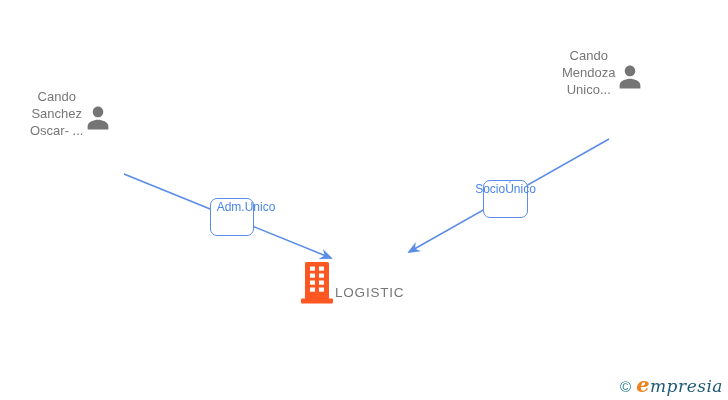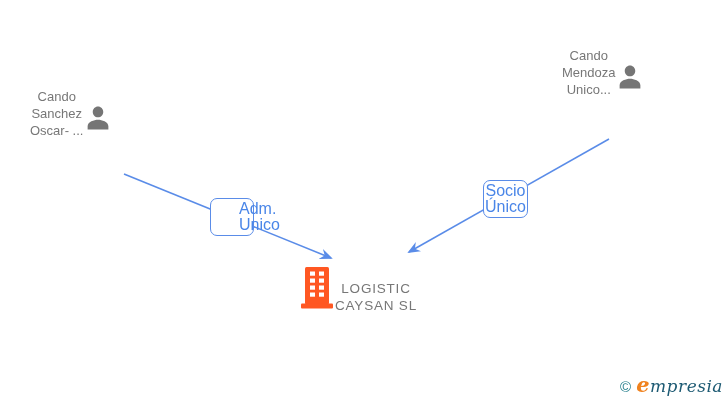--- a/index.html
+++ b/index.html
@@ -31,25 +31,25 @@
   .company-window { fill: #ffffff; }
   .company-label { margin-top: 18px; font-size: 13.5px; letter-spacing: 0.8px; }
 
   .edge-label {
     position: absolute;
     box-sizing: border-box;
     background: #ffffff;
     border: 1.5px solid var(--color-edge, #5a8ce8);
     border-radius: 7px;
     color: var(--color-edge-label-text, #4a86e8);
-    font-size: 16px;
+    font-size: 12px;
     line-height: 16px;
     text-align: center;
     display: flex;
-    flex-direction: column;
+    flex-direction: row;
     justify-content: center;
   }
   .edge-label-adm   { left: 210px; top: 198px; width: 44px; height: 38px; padding-left: 28px; }
   .edge-label-socio { left: 483px; top: 180px; width: 45px; height: 38px; }
 
   .logo {
     position: absolute;
     right: 5px;
     bottom: 4px;
     display: flex;
@@ -123,21 +123,20 @@
       <rect class="company-window" x="20" y="4.5" width="5" height="4.2"></rect>
       <rect class="company-window" x="11" y="11.5" width="5" height="4.2"></rect>
       <rect class="company-window" x="20" y="11.5" width="5" height="4.2"></rect>
       <rect class="company-window" x="11" y="18.5" width="5" height="4.2"></rect>
       <rect class="company-window" x="20" y="18.5" width="5" height="4.2"></rect>
       <rect class="company-window" x="11" y="25.5" width="5" height="4.2"></rect>
       <rect class="company-window" x="20" y="25.5" width="5" height="4.2"></rect>
     </svg>
     <div class="node-label company-label">
       <div>LOGISTIC</div>
-      <div>CAYSAN SL</div>
     </div>
   </div>
 
   <div class="edge-label edge-label-adm">
     <div>Adm.</div>
     <div>Unico</div>
   </div>
   <div class="edge-label edge-label-socio">
     <div>Socio</div>
     <div>Único</div>

